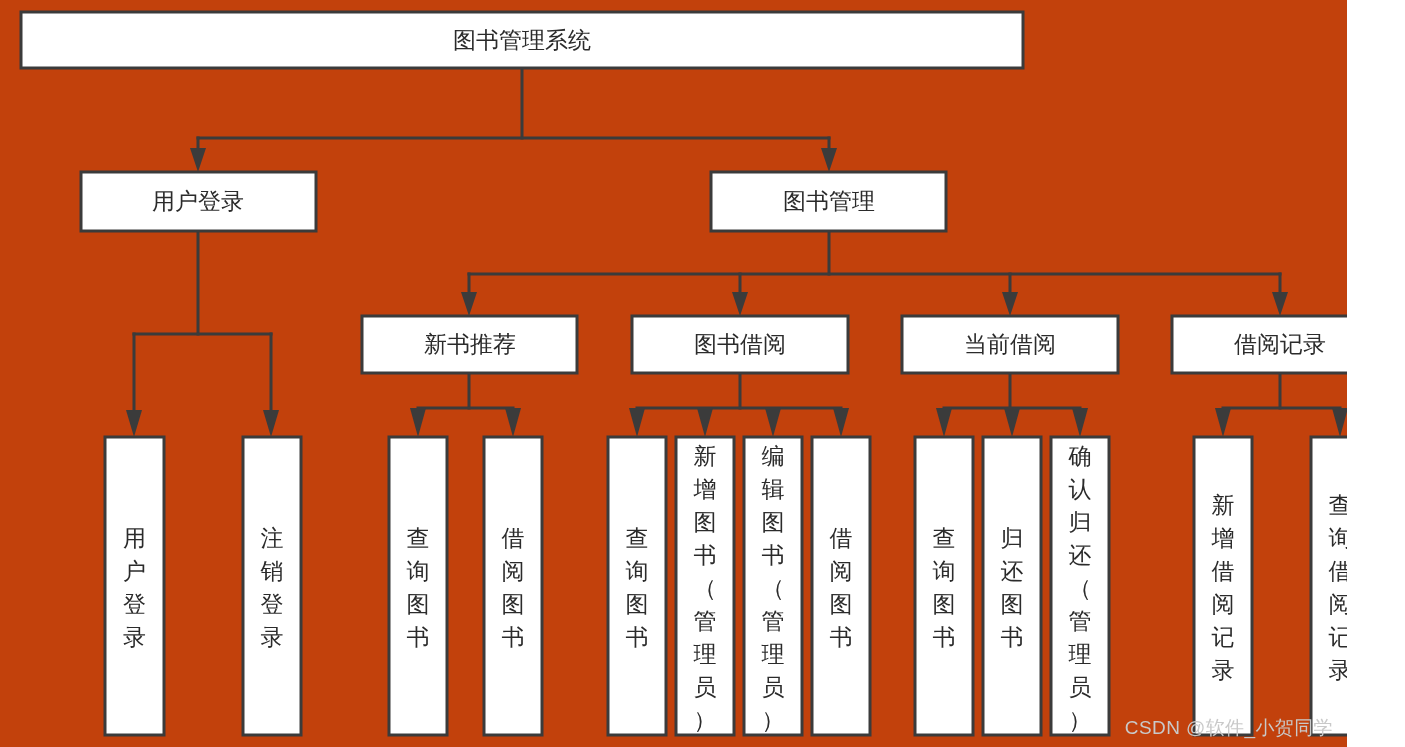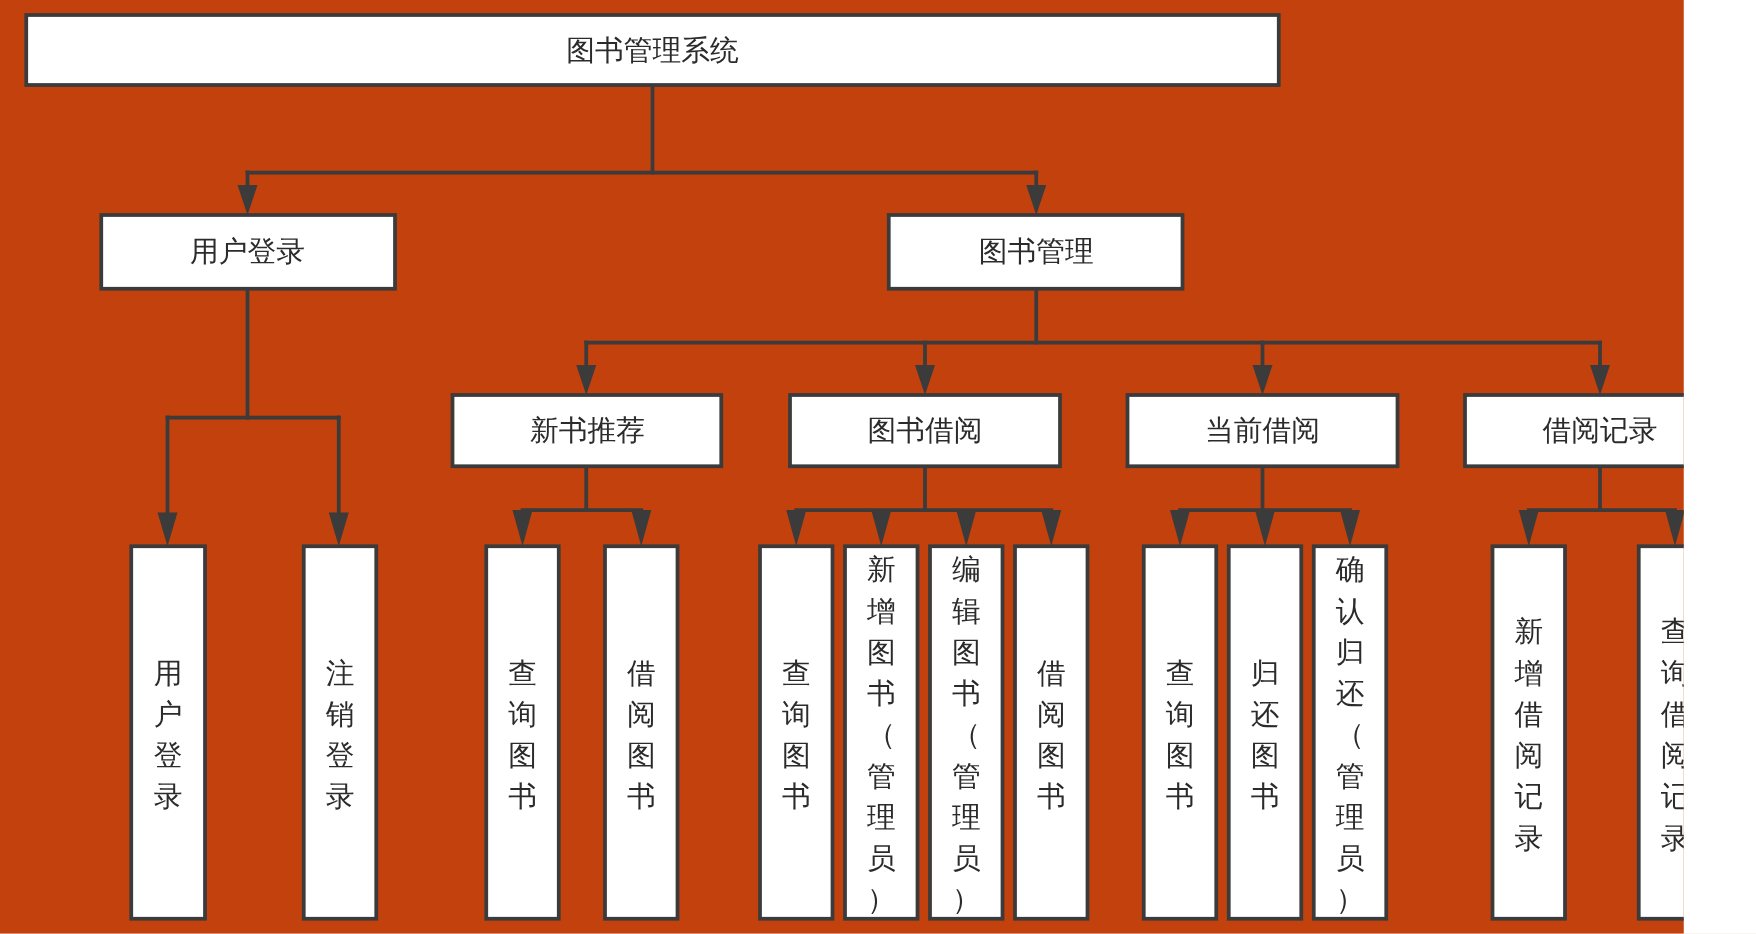--- a/index.html
+++ b/index.html
@@ -205,13 +205,14 @@
           <text class="node-label-vert" x="1223" y="513"><tspan x="1223" dy="0">新</tspan><tspan x="1223" dy="33">增</tspan><tspan x="1223" dy="33">借</tspan><tspan x="1223" dy="33">阅</tspan><tspan x="1223" dy="33">记</tspan><tspan x="1223" dy="33">录</tspan></text>
         </g>
         <g>
           <rect class="node-box" x="1311" y="437" width="58" height="298"></rect>
           <text class="node-label-vert" x="1340" y="513"><tspan x="1340" dy="0">查</tspan><tspan x="1340" dy="33">询</tspan><tspan x="1340" dy="33">借</tspan><tspan x="1340" dy="33">阅</tspan><tspan x="1340" dy="33">记</tspan><tspan x="1340" dy="33">录</tspan></text>
         </g>
       </g>
 
   </svg>
 
+  <div class="watermark">CSDN @软件_小贺同学</div>
 </div>
 
 </body></html>

